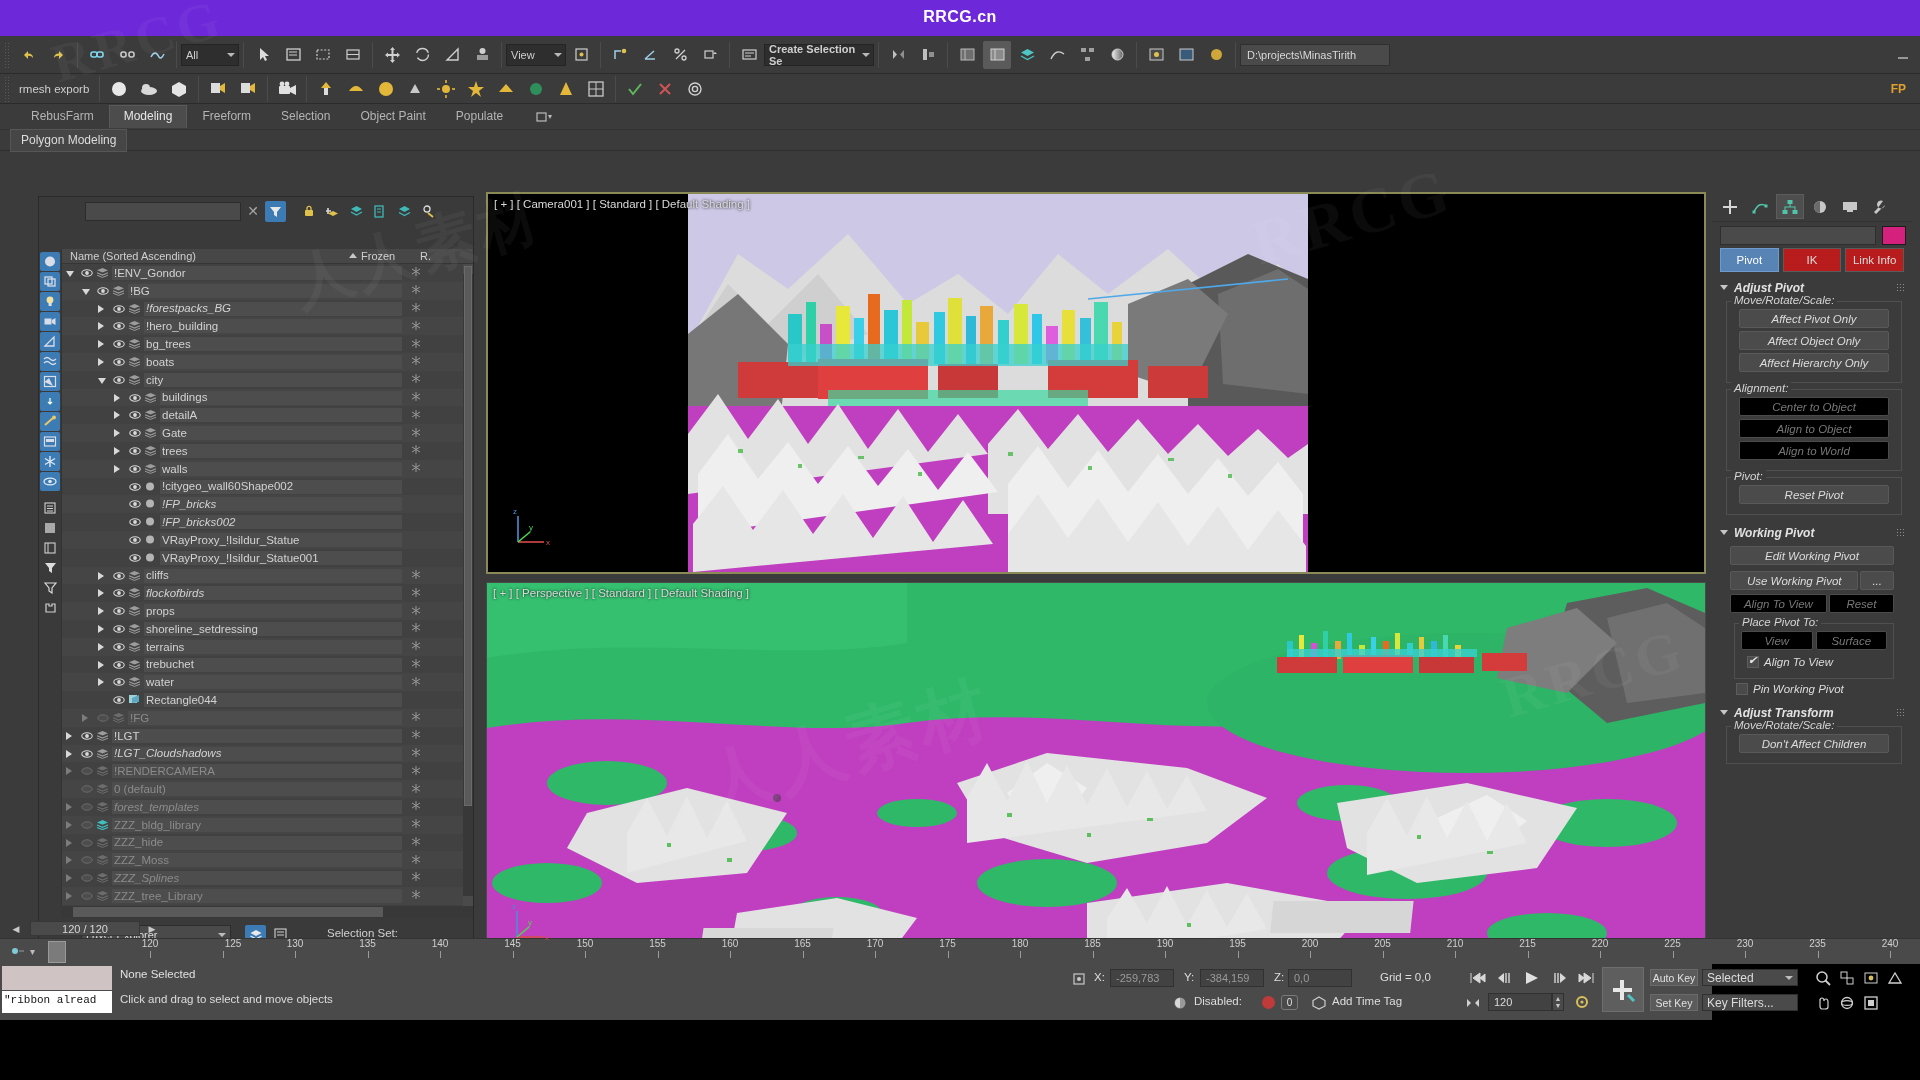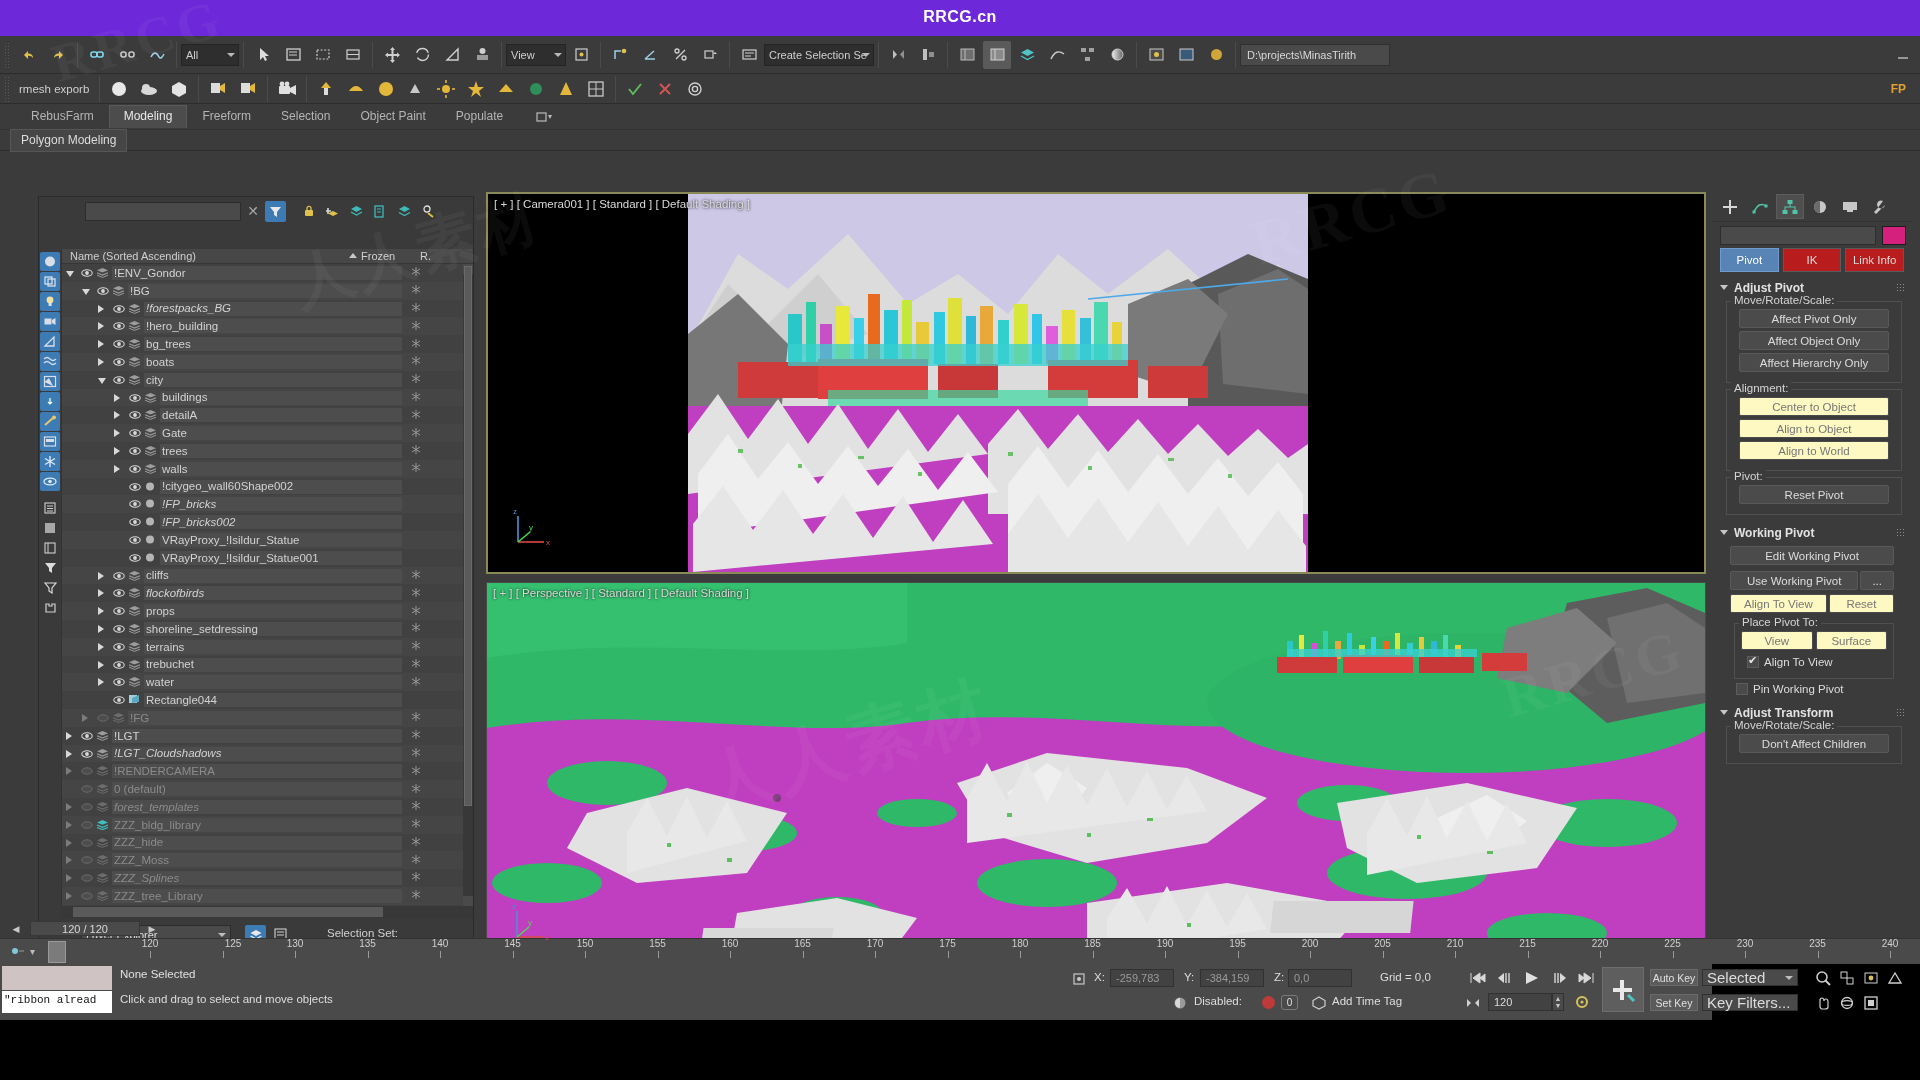--- a/index.html
+++ b/index.html
@@ -118,34 +118,34 @@
   .cp-icons{ height:30px; display:flex; align-items:center; gap:2px; padding:2px 4px;
       border-bottom:1px solid #333; }
   .cpi{ width:28px;height:25px; display:flex;align-items:center;justify-content:center; cursor:pointer;}
   .cp-namerow{ height:26px; display:flex; align-items:center; padding:2px 6px 2px 8px; gap:6px;}
   .cp-name{ flex:1; height:19px; background:#4a4a4a; border:1px solid #2e2e2e; }
   .cp-color{ width:24px; height:19px; border:1px solid #1d1d1d; }
   .cp-tabs{ height:24px; display:flex; gap:4px; padding:0 8px; }
   .cptab{ flex:1; display:flex; align-items:center; justify-content:center; font-size:11.5px;
      background:#b91c1c; border:1px solid #5b5b5b; color:#dcdcdc; cursor:pointer; }
   .cptab.on{ background:#5783b5; border-color:#6e9ad0; color:#fff; }
-  .roll{ margin:6px 4px 8px 4px; }
+  .roll{ margin:6px 4px 8px 4px;font-style:italic; }
   .rollhdr{ display:flex; align-items:center; height:19px; font-size:12px; font-weight:bold;
      color:#e2e2e2; padding-left:4px; }
   .rollhdr .tri{ width:0;height:0;border-left:4px solid transparent;border-right:4px solid transparent;
      border-top:5px solid #c6c6c6; margin-right:6px; }
   .rollhdr .dots{ margin-left:auto; margin-right:4px; width:8px; height:9px;
      background-image:radial-gradient(#8d8d8d .8px, transparent .8px); background-size:3px 3px;}
   .grp{ border:1px solid #4f4f4f; margin:4px 6px 6px 10px; padding:4px 6px 7px; position:relative; }
   .grp > .cap{ position:absolute; top:-8px; left:4px; background:#3b3b3b; padding:0 3px;
       font-size:11.5px; color:#d4d4d4; }
   .cbtn{ height:19px; background:#4b4b4b; border:1px solid #595959; border-radius:2px;
      display:flex; align-items:center; justify-content:center; font-size:11.5px; color:#dcdcdc;
      margin:3px 6px; cursor:pointer; }
-  .cbtn.dis{ color:#777; background:#fef9c3; border-color:#4b4b4b; }
+  .cbtn.dis{ color:#777; background:#000000; border-color:#4b4b4b; }
   .row2{ display:flex; }
   .row2 .cbtn{ flex:1; }
   .chk{ display:flex; align-items:center; gap:5px; font-size:11.5px; color:#dcdcdc;
      margin:3px 6px; }
   .chkbox{ width:12px;height:12px;background:#4a4a4a;border:1px solid #5d5d5d; position:relative;}
   .chkbox.on:after{ content:"✔"; position:absolute; left:0; top:-3px; font-size:11px; color:#e5e5e5;}
 
   
   #timebar{ position:absolute; left:0; top:938px; width:1920px; height:26px; background:#4a4a4a;
      border-top:1px solid #333; }
@@ -170,21 +170,21 @@
   .st-sel{ position:absolute; left:120px; top:4px; font-size:11.5px; color:#e0e0e0; }
   .st-hint{ position:absolute; left:120px; top:29px; font-size:11.5px; color:#dcdcdc; }
   .coordbox{ position:absolute; height:18px; background:#424242; border:1px solid #313131;
       font-size:11px; color:#9a9a9a; display:flex; align-items:center; padding:0 5px;}
   .stlbl{ position:absolute; font-size:11.5px; color:#dedede; }
   .pbtn{ position:absolute; height:20px; display:flex; align-items:center; justify-content:center;
       cursor:pointer; }
   .keybtn{ position:absolute; height:17px; background:#5b5b5b; border:1px solid #6a6a6a;
       font-size:10.5px; color:#e0e0e0; display:flex; align-items:center; justify-content:center;}
   .keycombo{ position:absolute; height:17px; background:#4a4a4a; border:1px solid #303030;
-      font-size:15px; color:#dcdcdc; display:flex; align-items:center; padding:0 4px;}
+      font-size:12px; color:#dcdcdc; display:flex; align-items:center; padding:0 4px;}
 </style>
 </head>
 <body>
 
 <div class="wm" style="left:50px;  top:10px;  font-size:54px;">RRCG</div>
 <div class="wm" style="left:290px; top:210px; font-size:60px;">人人素材</div>
 <div class="wm" style="left:1250px;top:180px; font-size:64px;">RRCG</div>
 <div class="wm" style="left:700px; top:700px; font-size:70px;">人人素材</div>
 <div class="wm" style="left:1500px;top:640px; font-size:58px;">RRCG</div>
 
@@ -312,21 +312,21 @@
         </svg>
     </div>
     <div class="sep"></div>
     <div class="tbtn">
       <svg width="19" height="19" viewBox="0 0 19 19">
           <rect x="3" y="5" width="13" height="9" fill="none" stroke="#cfcfcf" stroke-width="1.2"></rect>
           <line x1="5" y1="8" x2="14" y2="8" stroke="#cfcfcf"></line>
           <line x1="5" y1="11" x2="11" y2="11" stroke="#cfcfcf"></line>
         </svg>
     </div>
-    <div class="combo" style="width:110px;">
+    <div class="combo" style="width:110px;font-weight:bold;">
       <span>Create Selection Se</span>
         <span class="car"></span>
     </div>
     <div class="sep"></div>
     <div class="tbtn">
       <svg width="19" height="19" viewBox="0 0 19 19">
           <path d="M4 5 L8 9.5 L4 14 Z" fill="#bfbfbf"></path>
           <path d="M15 5 L11 9.5 L15 14 Z" fill="#8f8f8f"></path>
         </svg>
     </div>

